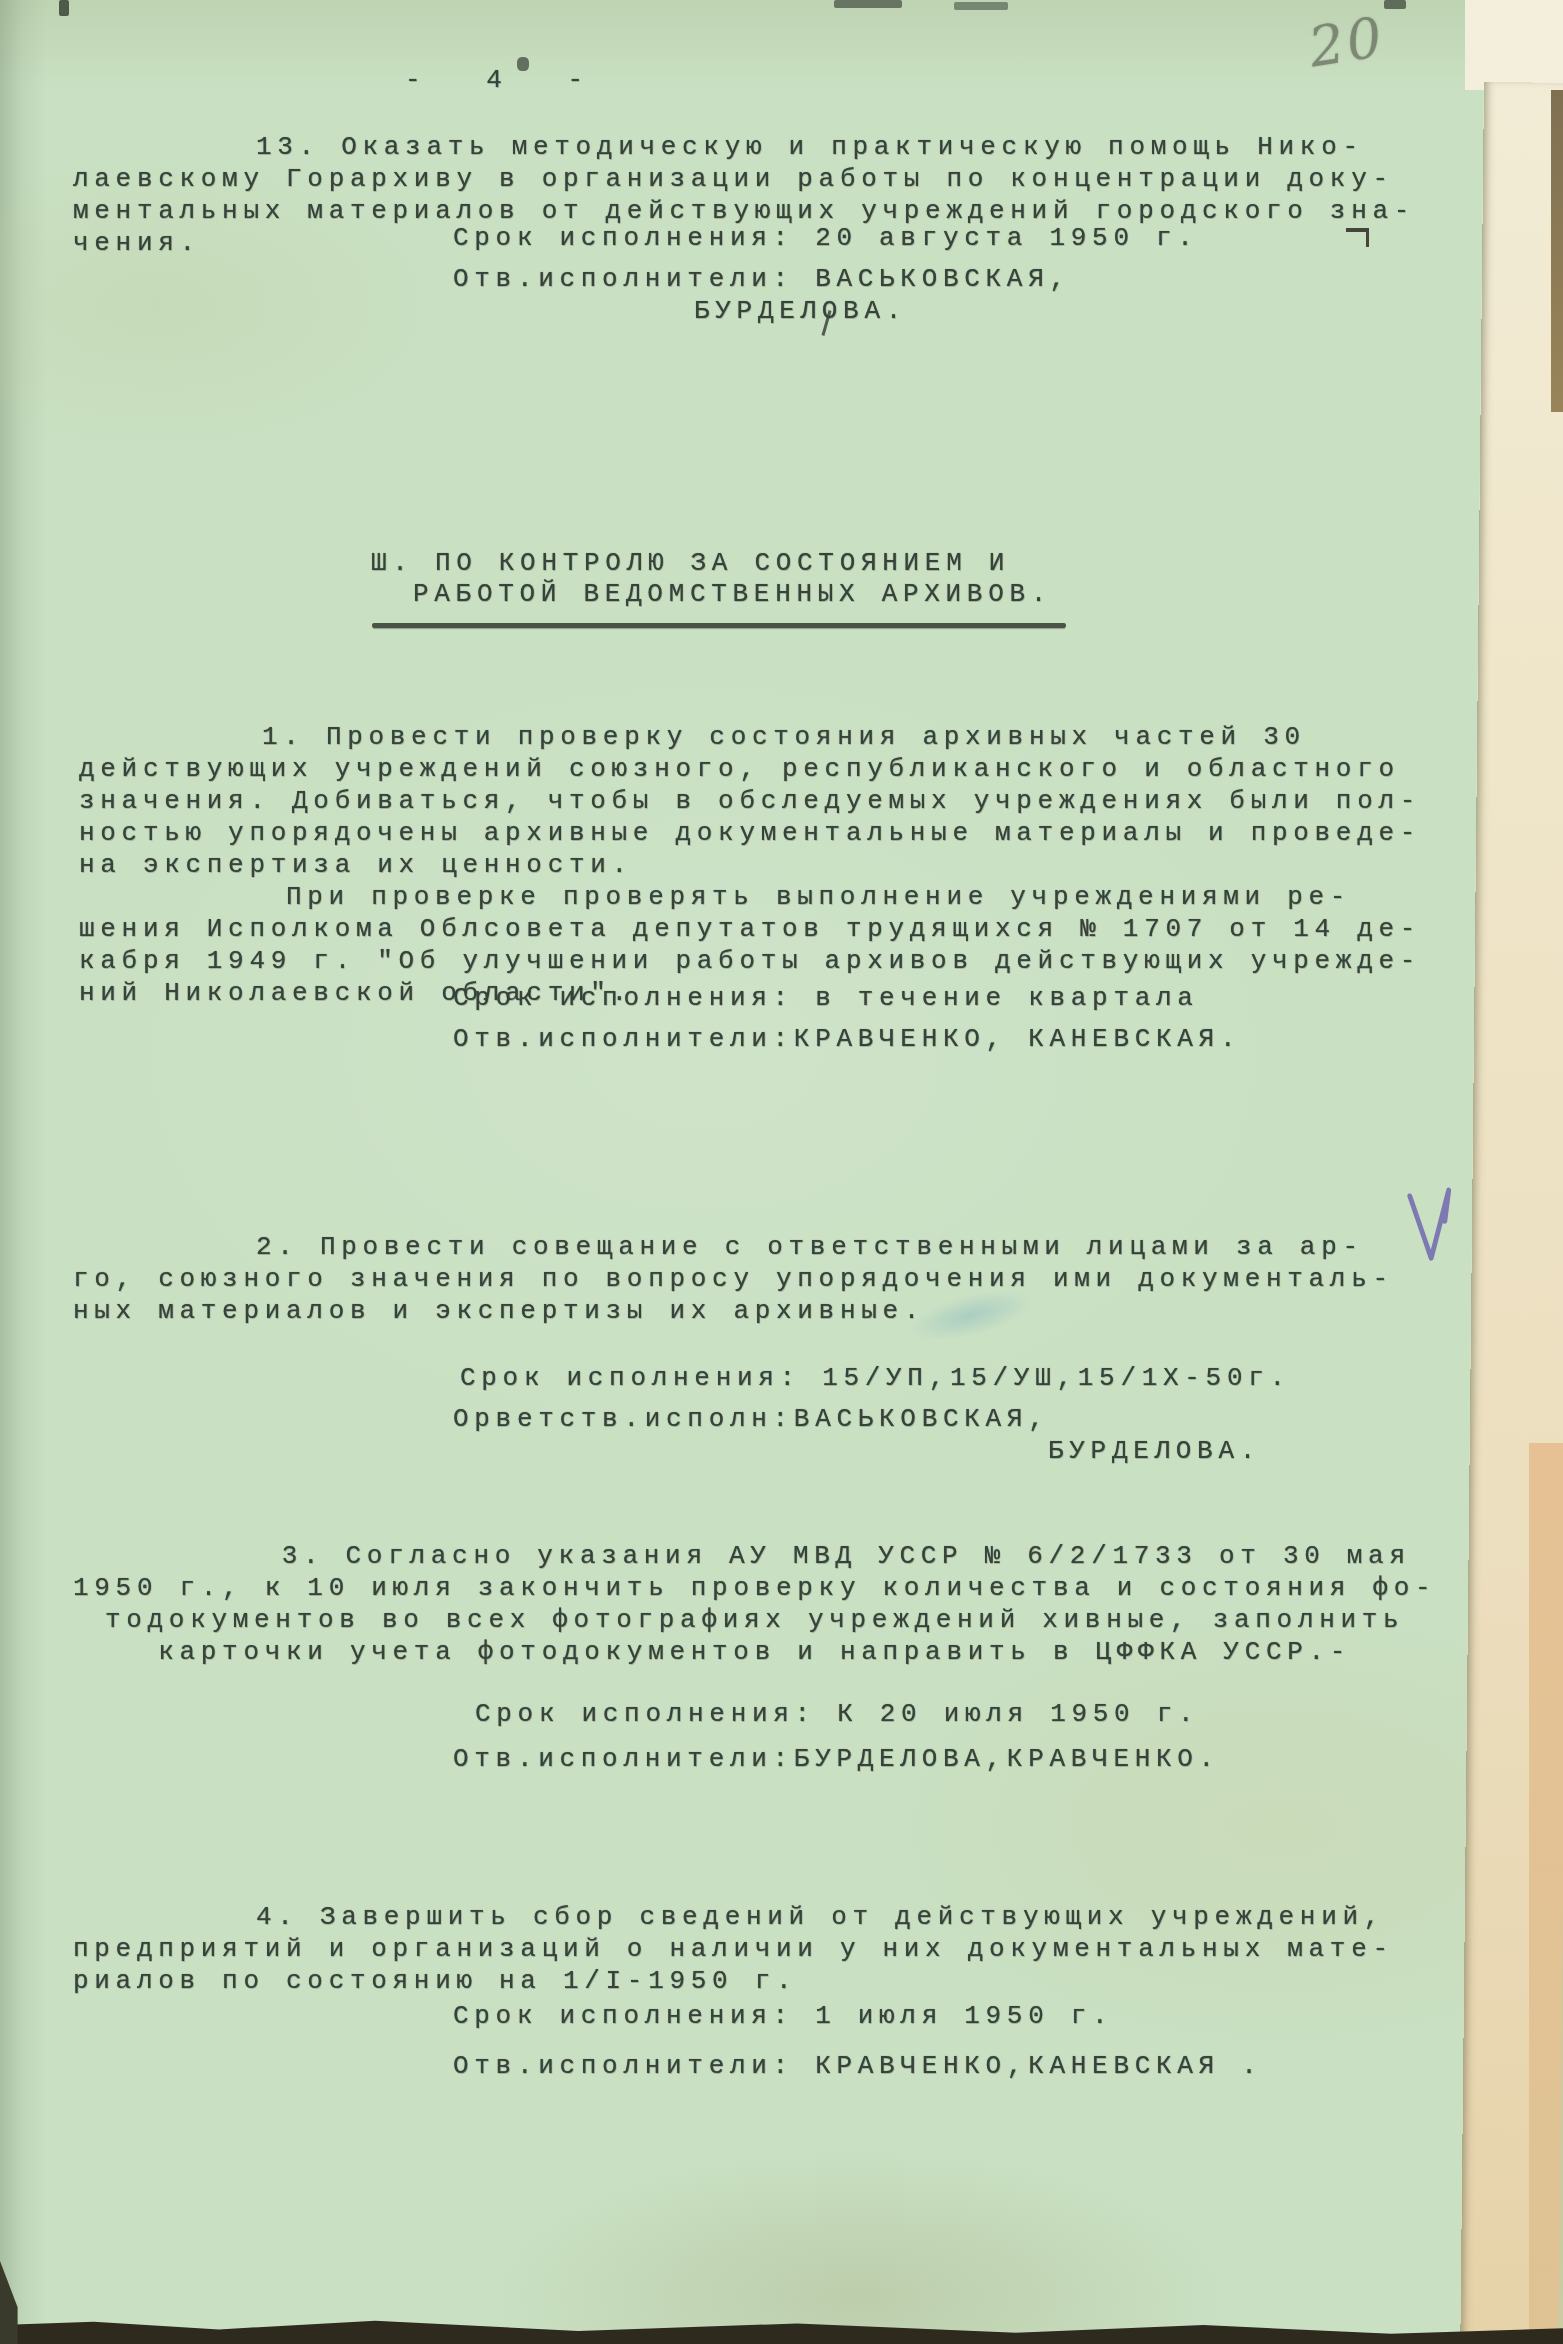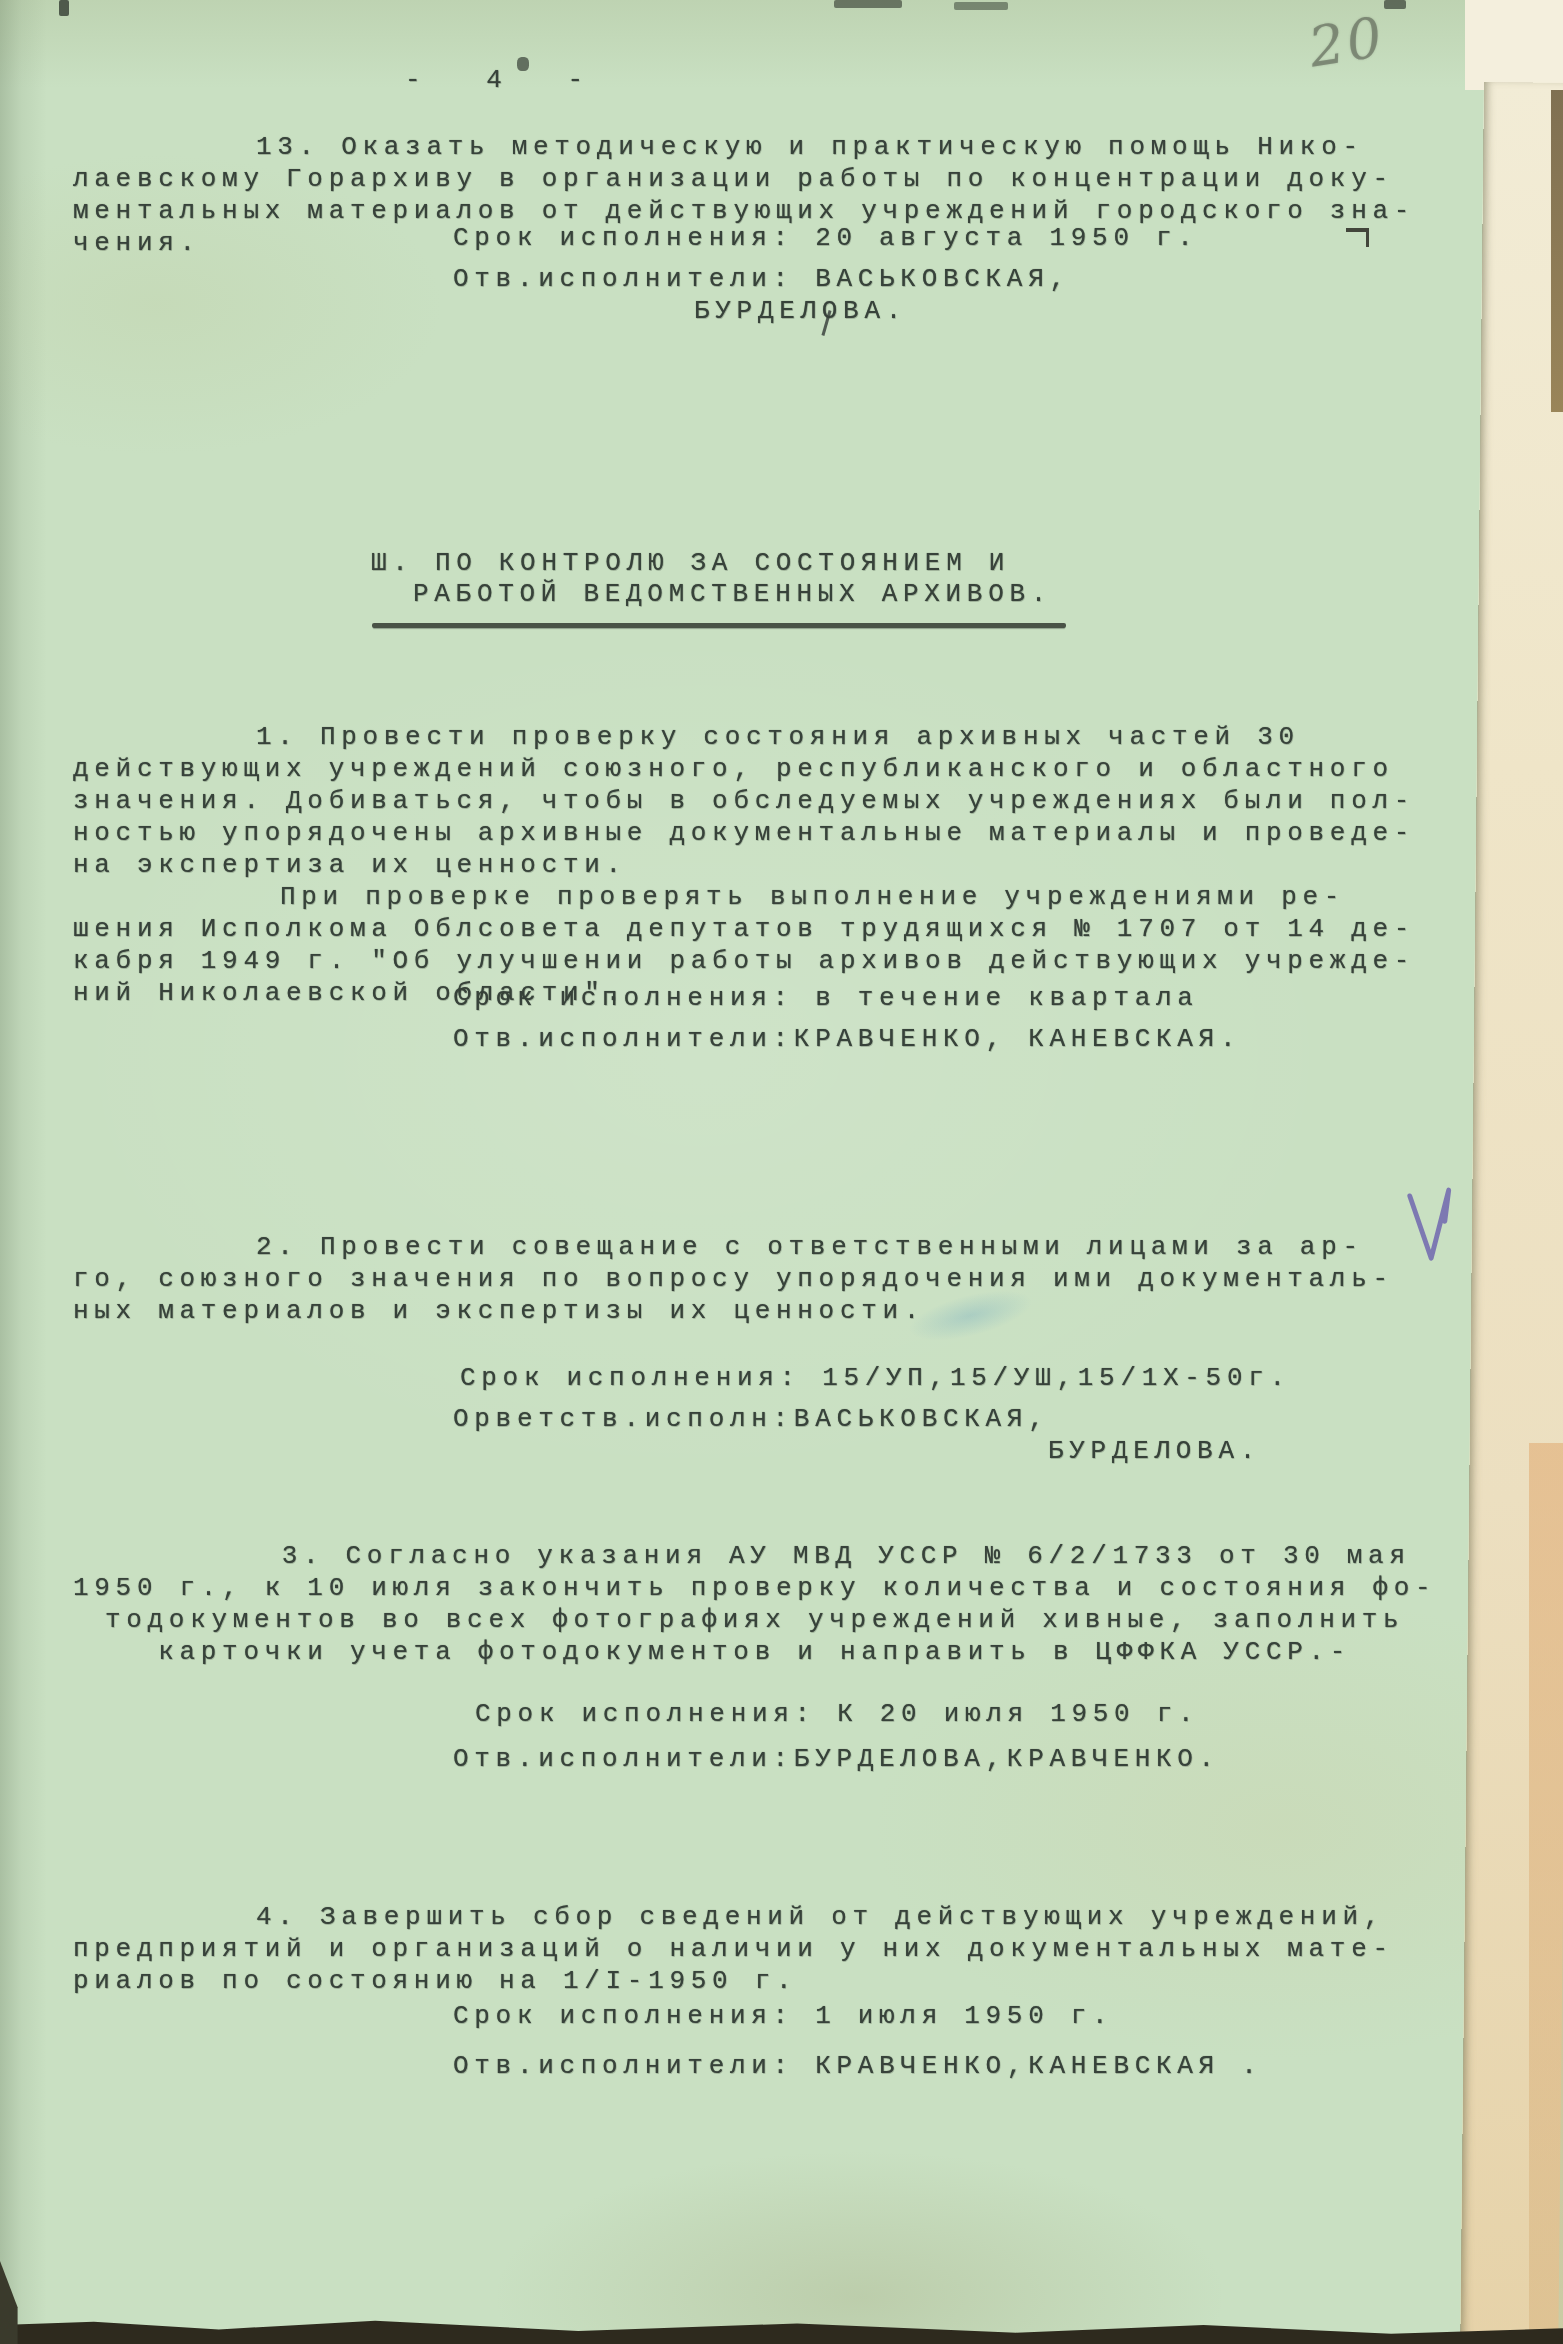--- a/index.html
+++ b/index.html
@@ -84,38 +84,38 @@
     <div class="ln">чения.</div>
   </div>
   <div class="tw" style="left:453px;top:222px;">Срок исполнения: 20 августа 1950 г.</div>
   <div class="tw" style="left:453px;top:263px;">Отв.исполнители: ВАСЬКОВСКАЯ,</div>
   <div class="tw" style="left:694px;top:295px;">БУРДЕЛОВА.</div>
 
   <div class="tw" style="left:371px;top:547px;">Ш. ПО КОНТРОЛЮ ЗА СОСТОЯНИЕМ И</div>
   <div class="tw" style="left:413px;top:578px;">РАБОТОЙ ВЕДОМСТВЕННЫХ АРХИВОВ.</div>
   <div class="rule" style="left:372px;top:623px;width:694px;height:4.9px;"></div>
 
-  <div class="tw" style="left:73px;top:721px;">
+  <div class="tw" style="left:79px;top:721px;">
     <div class="ln ind">1. Провести проверку состояния архивных частей 30</div>
     <div class="ln">действующих учреждений союзного, республиканского и областного</div>
     <div class="ln">значения. Добиваться, чтобы в обследуемых учреждениях были пол-</div>
     <div class="ln">ностью упорядочены архивные документальные материалы и проведе-</div>
     <div class="ln">на экспертиза их ценности.</div>
     <div class="ln ind2">При проверке проверять выполнение учреждениями ре-</div>
     <div class="ln">шения Исполкома Облсовета депутатов трудящихся № 1707 от 14 де-</div>
     <div class="ln">кабря 1949 г. "Об улучшении работы архивов действующих учрежде-</div>
     <div class="ln">ний Николаевской области".</div>
   </div>
   <div class="tw" style="left:453px;top:982px;">Срок исполнения: в течение квартала</div>
   <div class="tw" style="left:453px;top:1023px;">Отв.исполнители:КРАВЧЕНКО, КАНЕВСКАЯ.</div>
 
   <div class="tw" style="left:73px;top:1211px;margin-top:20px;">
     <div class="ln ind">2. Провести совещание с ответственными лицами за ар-</div>
     <div class="ln">го, союзного значения по вопросу упорядочения ими документаль-</div>
-    <div class="ln">ных материалов и экспертизы их ценности.</div>
+    <div class="ln">ных материалов и экспертизы их архивные.</div>
   </div>
   <svg class="check" viewBox="0 0 74 96">
     <path d="M8,14 L30,78 L48,8 L44,40" fill="none" stroke="#6a5fae" stroke-width="5" stroke-linecap="round" stroke-linejoin="round" opacity="0.8"></path>
   </svg>
   <div class="tw" style="left:460px;top:1362px;">Срок исполнения: 15/УП,15/УШ,15/1Х-50г.</div>
   <div class="tw" style="left:453px;top:1403px;">Орветств.исполн:ВАСЬКОВСКАЯ,</div>
   <div class="tw" style="left:1048px;top:1435px;">БУРДЕЛОВА.</div>
 
   <div class="tw" style="left:73px;top:1540px;text-align:center;">
     <div class="ln ind">3. Согласно указания АУ МВД УССР № 6/2/1733 от 30 мая</div>

